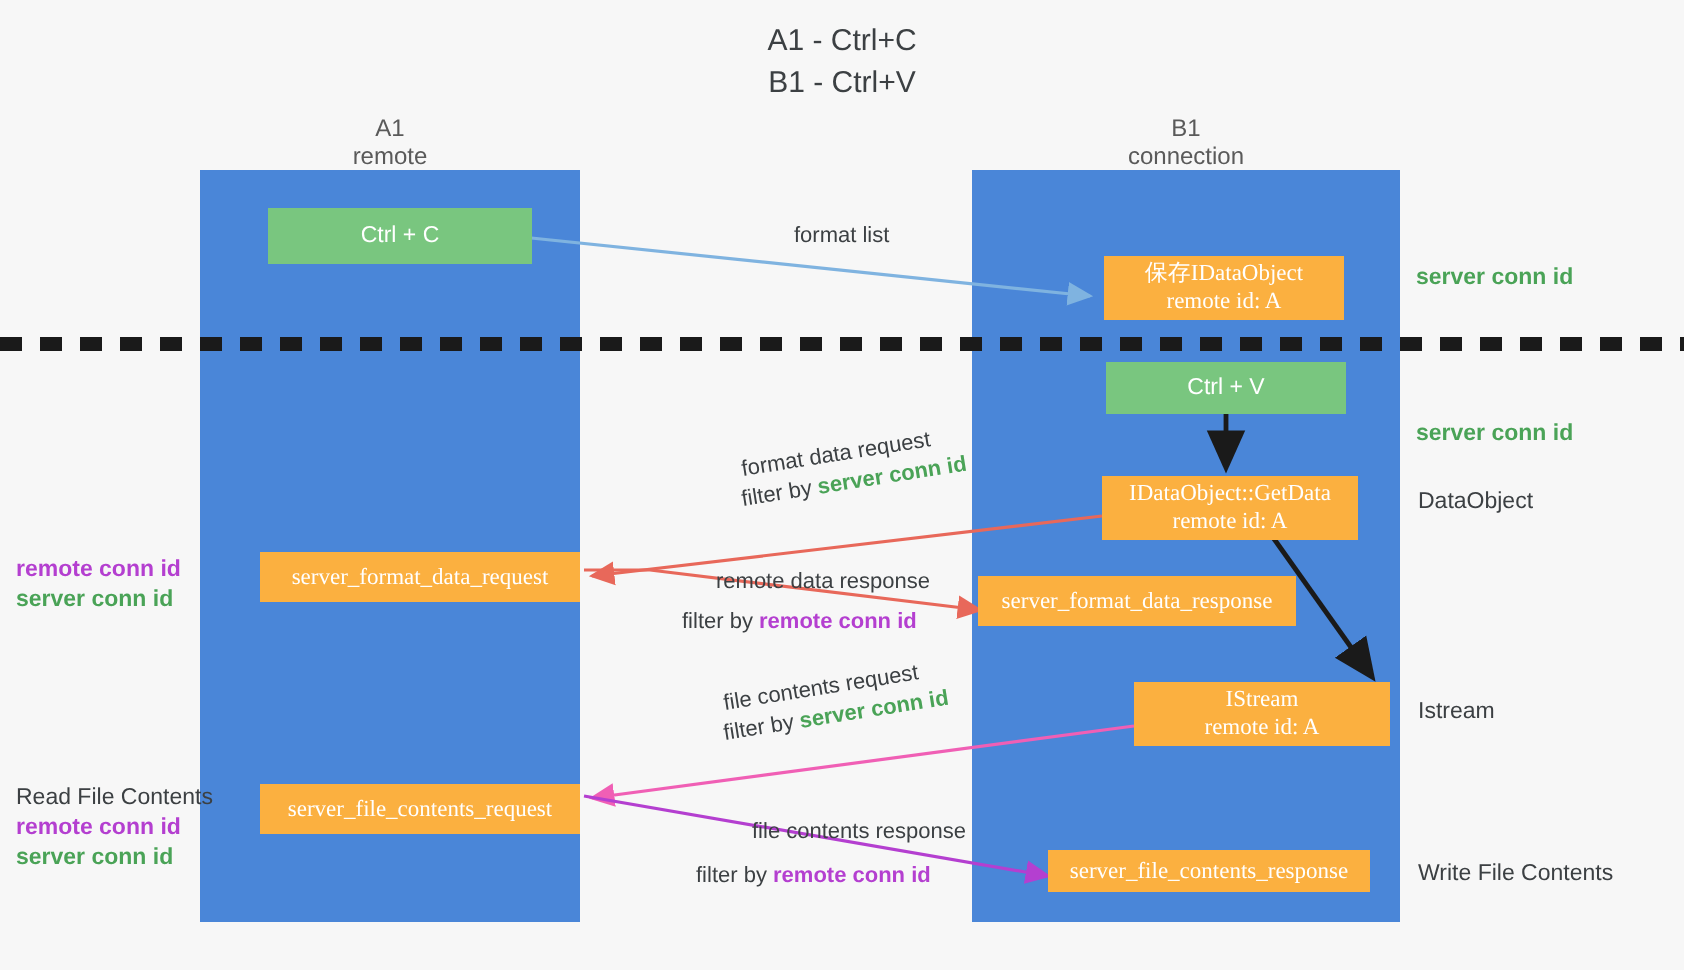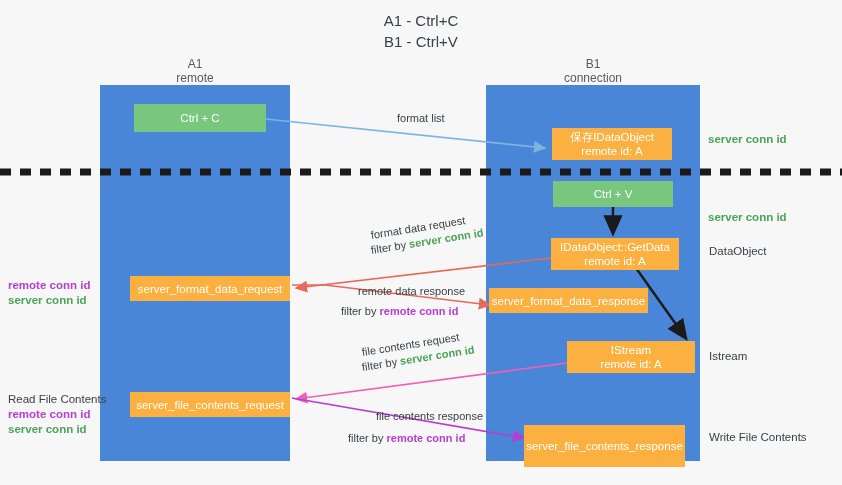--- a/index.html
+++ b/index.html
@@ -52,21 +52,21 @@
     align-items: center;
     justify-content: center;
     text-align: center;
     color: #ffffff;
     font-size: 11.5px;
     line-height: 14px;
     white-space: pre-line;
     padding: 2px 4px;
   }
   .node.green { background: #79c67f; }
-  .node.orange { background: #fbb040; }
+  .node.orange { background: #fbb040; font-family: Liberation Serif, serif; }
 
   
   .note {
     font-size: 11.5px;
     line-height: 15px;
     white-space: pre-line;
   }
   .note.green-txt { color: #4aa357; font-weight: bold; }
 
   
@@ -155,21 +155,21 @@
 
 <div class="abs node orange" style="left:567px; top:341px; width:128px; height:32px;">IStream
 remote id: A</div>
 
 <div class="abs node orange" style="left:130px; top:276px; width:160px; height:25px;">server_format_data_request</div>
 
 <div class="abs node orange" style="left:489px; top:288px; width:159px; height:25px;">server_format_data_response</div>
 
 <div class="abs node orange" style="left:130px; top:392px; width:160px; height:25px;">server_file_contents_request</div>
 
-<div class="abs node orange" style="left:524px; top:425px; width:161px; height:42px;">server_file_contents_response</div>
+<div class="abs node orange" style="left:524px; top:425px; width:161px; height:21px;">server_file_contents_response</div>
 
 <div class="abs edge-label" style="left:397px; top:111px;">format list</div>
 
 <div class="abs" style="left:371px; top:228px;">
   <div class="edge-label rot-up">format data request</div>
   <div class="edge-label rot-up"><span>filter by </span><span class="hl-green">server conn id</span></div>
 </div>
 
 <div class="abs" style="left:358px; top:284px;">
   <div class="edge-label">remote data response</div>

